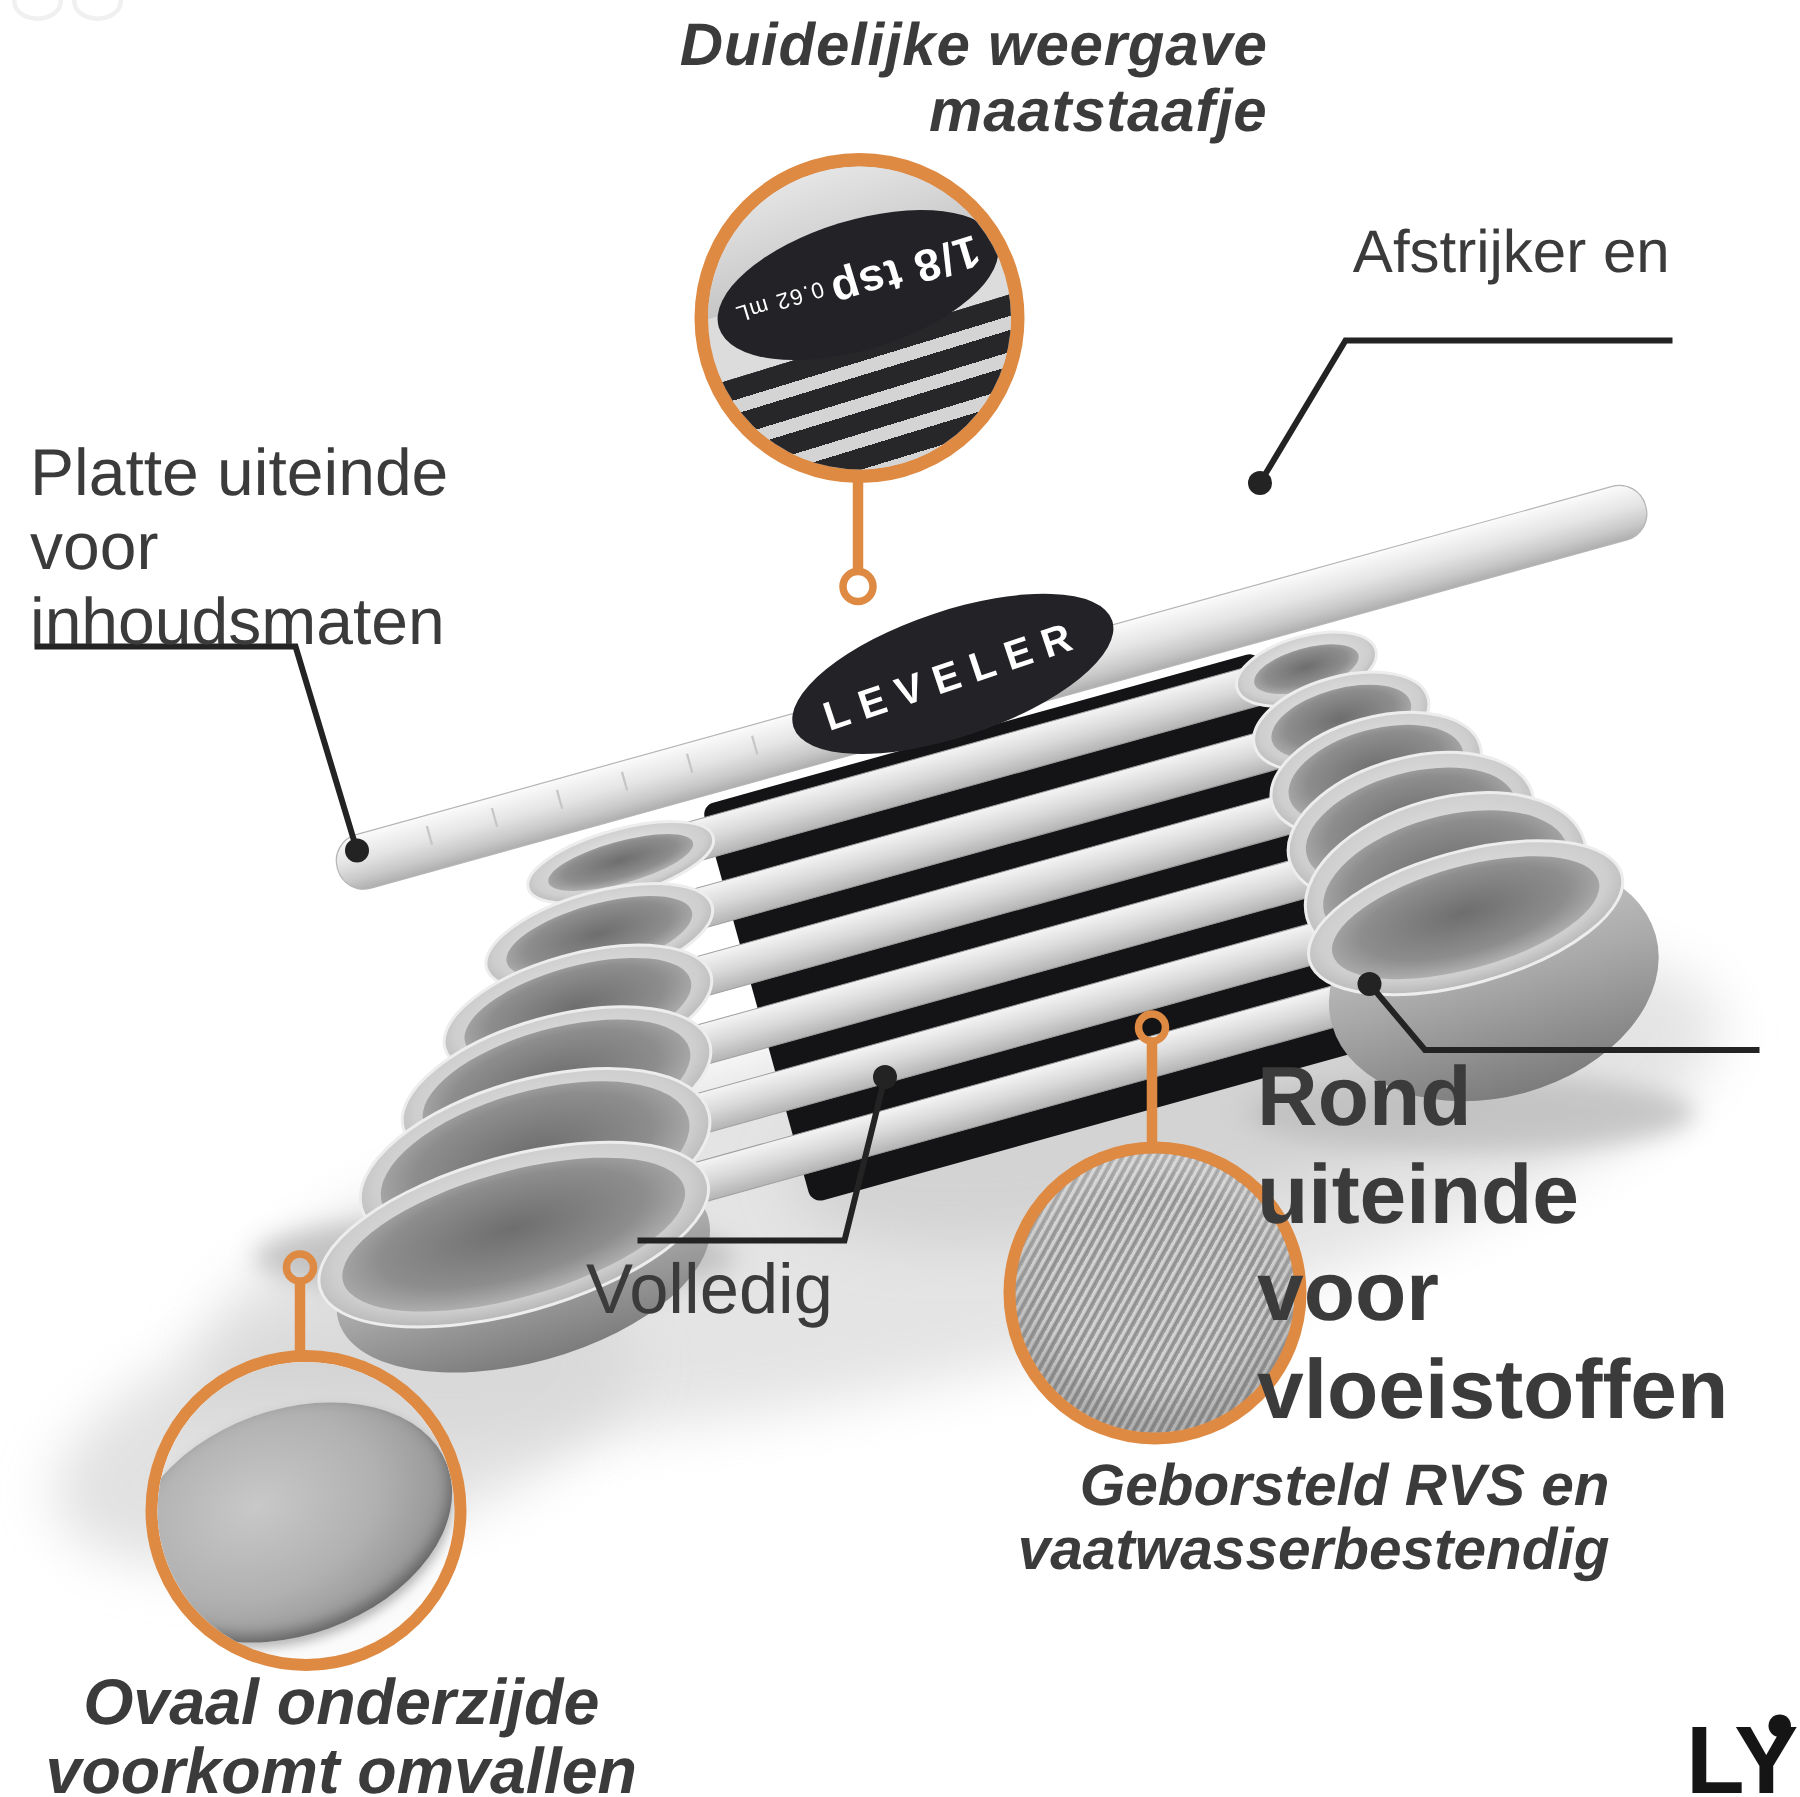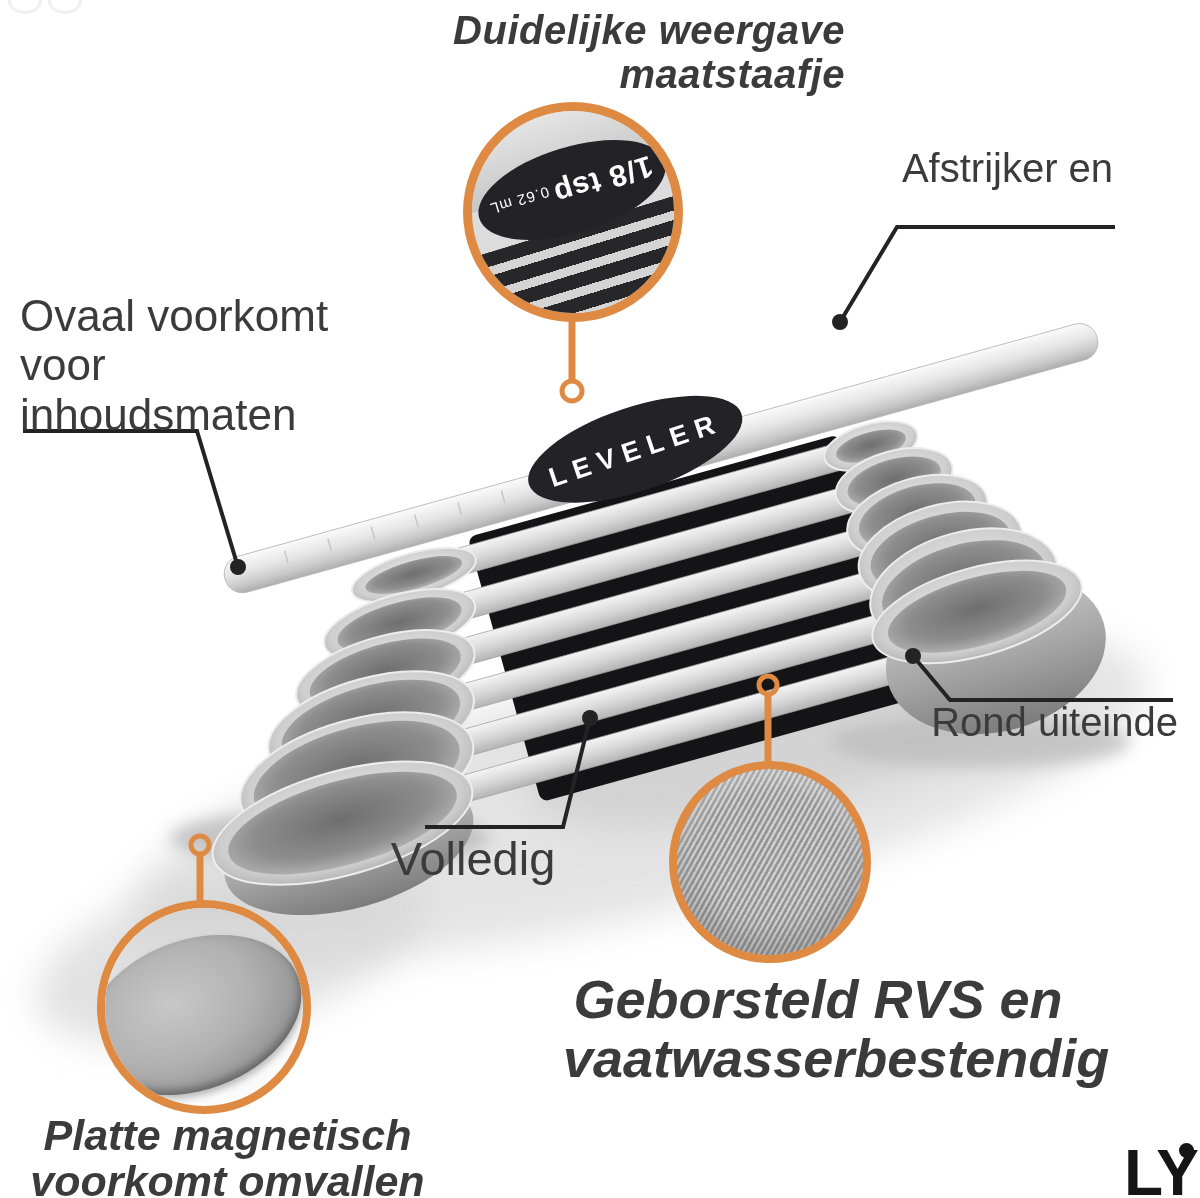--- a/index.html
+++ b/index.html
@@ -18,23 +18,23 @@
   .product-layer{z-index:1;}
   .connector-layer{z-index:2;}
 
   
   .callout{position:absolute;color:var(--text);z-index:4;}
   .callout span{display:block;}
   .c-italic{font-style:italic;font-weight:bold;}
   .t-display{left:255px;top:8px;width:590px;text-align:right;font-size:40px;line-height:1.10;letter-spacing:0.5px;}
   .t-scraper{left:845px;top:143px;width:325px;text-align:center;font-size:40px;line-height:1.27;}
   .t-oval-end{left:20px;top:291px;width:330px;text-align:left;font-size:44px;line-height:1.12;}
-  .t-round-end{right:22px;top:699px;width:340px;text-align:right;font-size:40px;line-height:1.16;}
+  .t-round-end{right:22px;top:699px;width:340px;font-size:56px;line-height:1.16;font-weight:bold;}
   .t-magnetic{left:323px;top:834px;width:300px;text-align:center;font-size:47px;line-height:1.08;}
-  .t-steel{left:563px;top:970px;width:510px;text-align:center;font-size:54px;line-height:1.10;}
+  .t-steel{left:563px;top:970px;width:510px;text-align:right;font-size:39px;line-height:1.10;}
   .t-flat{left:5px;top:1112px;width:445px;text-align:center;font-size:43px;line-height:1.07;}
 
   
   .zoom-circle{position:absolute;border-radius:50%;border:9px solid var(--accent);overflow:hidden;z-index:3;}
   .zc-top{left:463px;top:102px;width:202px;height:202px;background:#dcdcdc;}
   .zc-bl{left:97px;top:900px;width:198px;height:198px;border-width:8px;background:#fbfbfb;}
   .zc-br{left:669px;top:761px;width:186px;height:186px;border-width:8px;
          background-color:#a7a7a7;
          background-image:repeating-linear-gradient(119deg,
             rgba(255,255,255,0.50) 0px, rgba(255,255,255,0.50) 1.5px,
@@ -228,40 +228,41 @@
   <div class="callout c-italic t-display">
     <span>Duidelijke weergave</span>
     <span>maatstaafje</span>
   </div>
 
   <div class="callout t-scraper">
     <span>Afstrijker en</span>
   </div>
 
   <div class="callout t-oval-end">
-    <span>Ovaal voorkomt</span>
+    <span>Platte uiteinde</span>
     <span>voor</span>
     <span>inhoudsmaten</span>
   </div>
 
   <div class="callout t-round-end">
     <span>Rond uiteinde</span>
+    <span>voor vloeistoffen</span>
   </div>
 
   <div class="callout t-magnetic">
     <span>Volledig</span>
   </div>
 
   <div class="callout c-italic t-steel">
     <span>Geborsteld RVS en</span>
     <span>vaatwasserbestendig</span>
   </div>
 
   <div class="callout c-italic t-flat">
-    <span>Platte magnetisch</span>
+    <span>Ovaal onderzijde</span>
     <span>voorkomt omvallen</span>
   </div>
 
   <div class="logo">LY</div>
   <div class="logo-dot"></div>
 
   <div class="corner-watermark"><i></i><i></i></div>
 
 </div>
 

